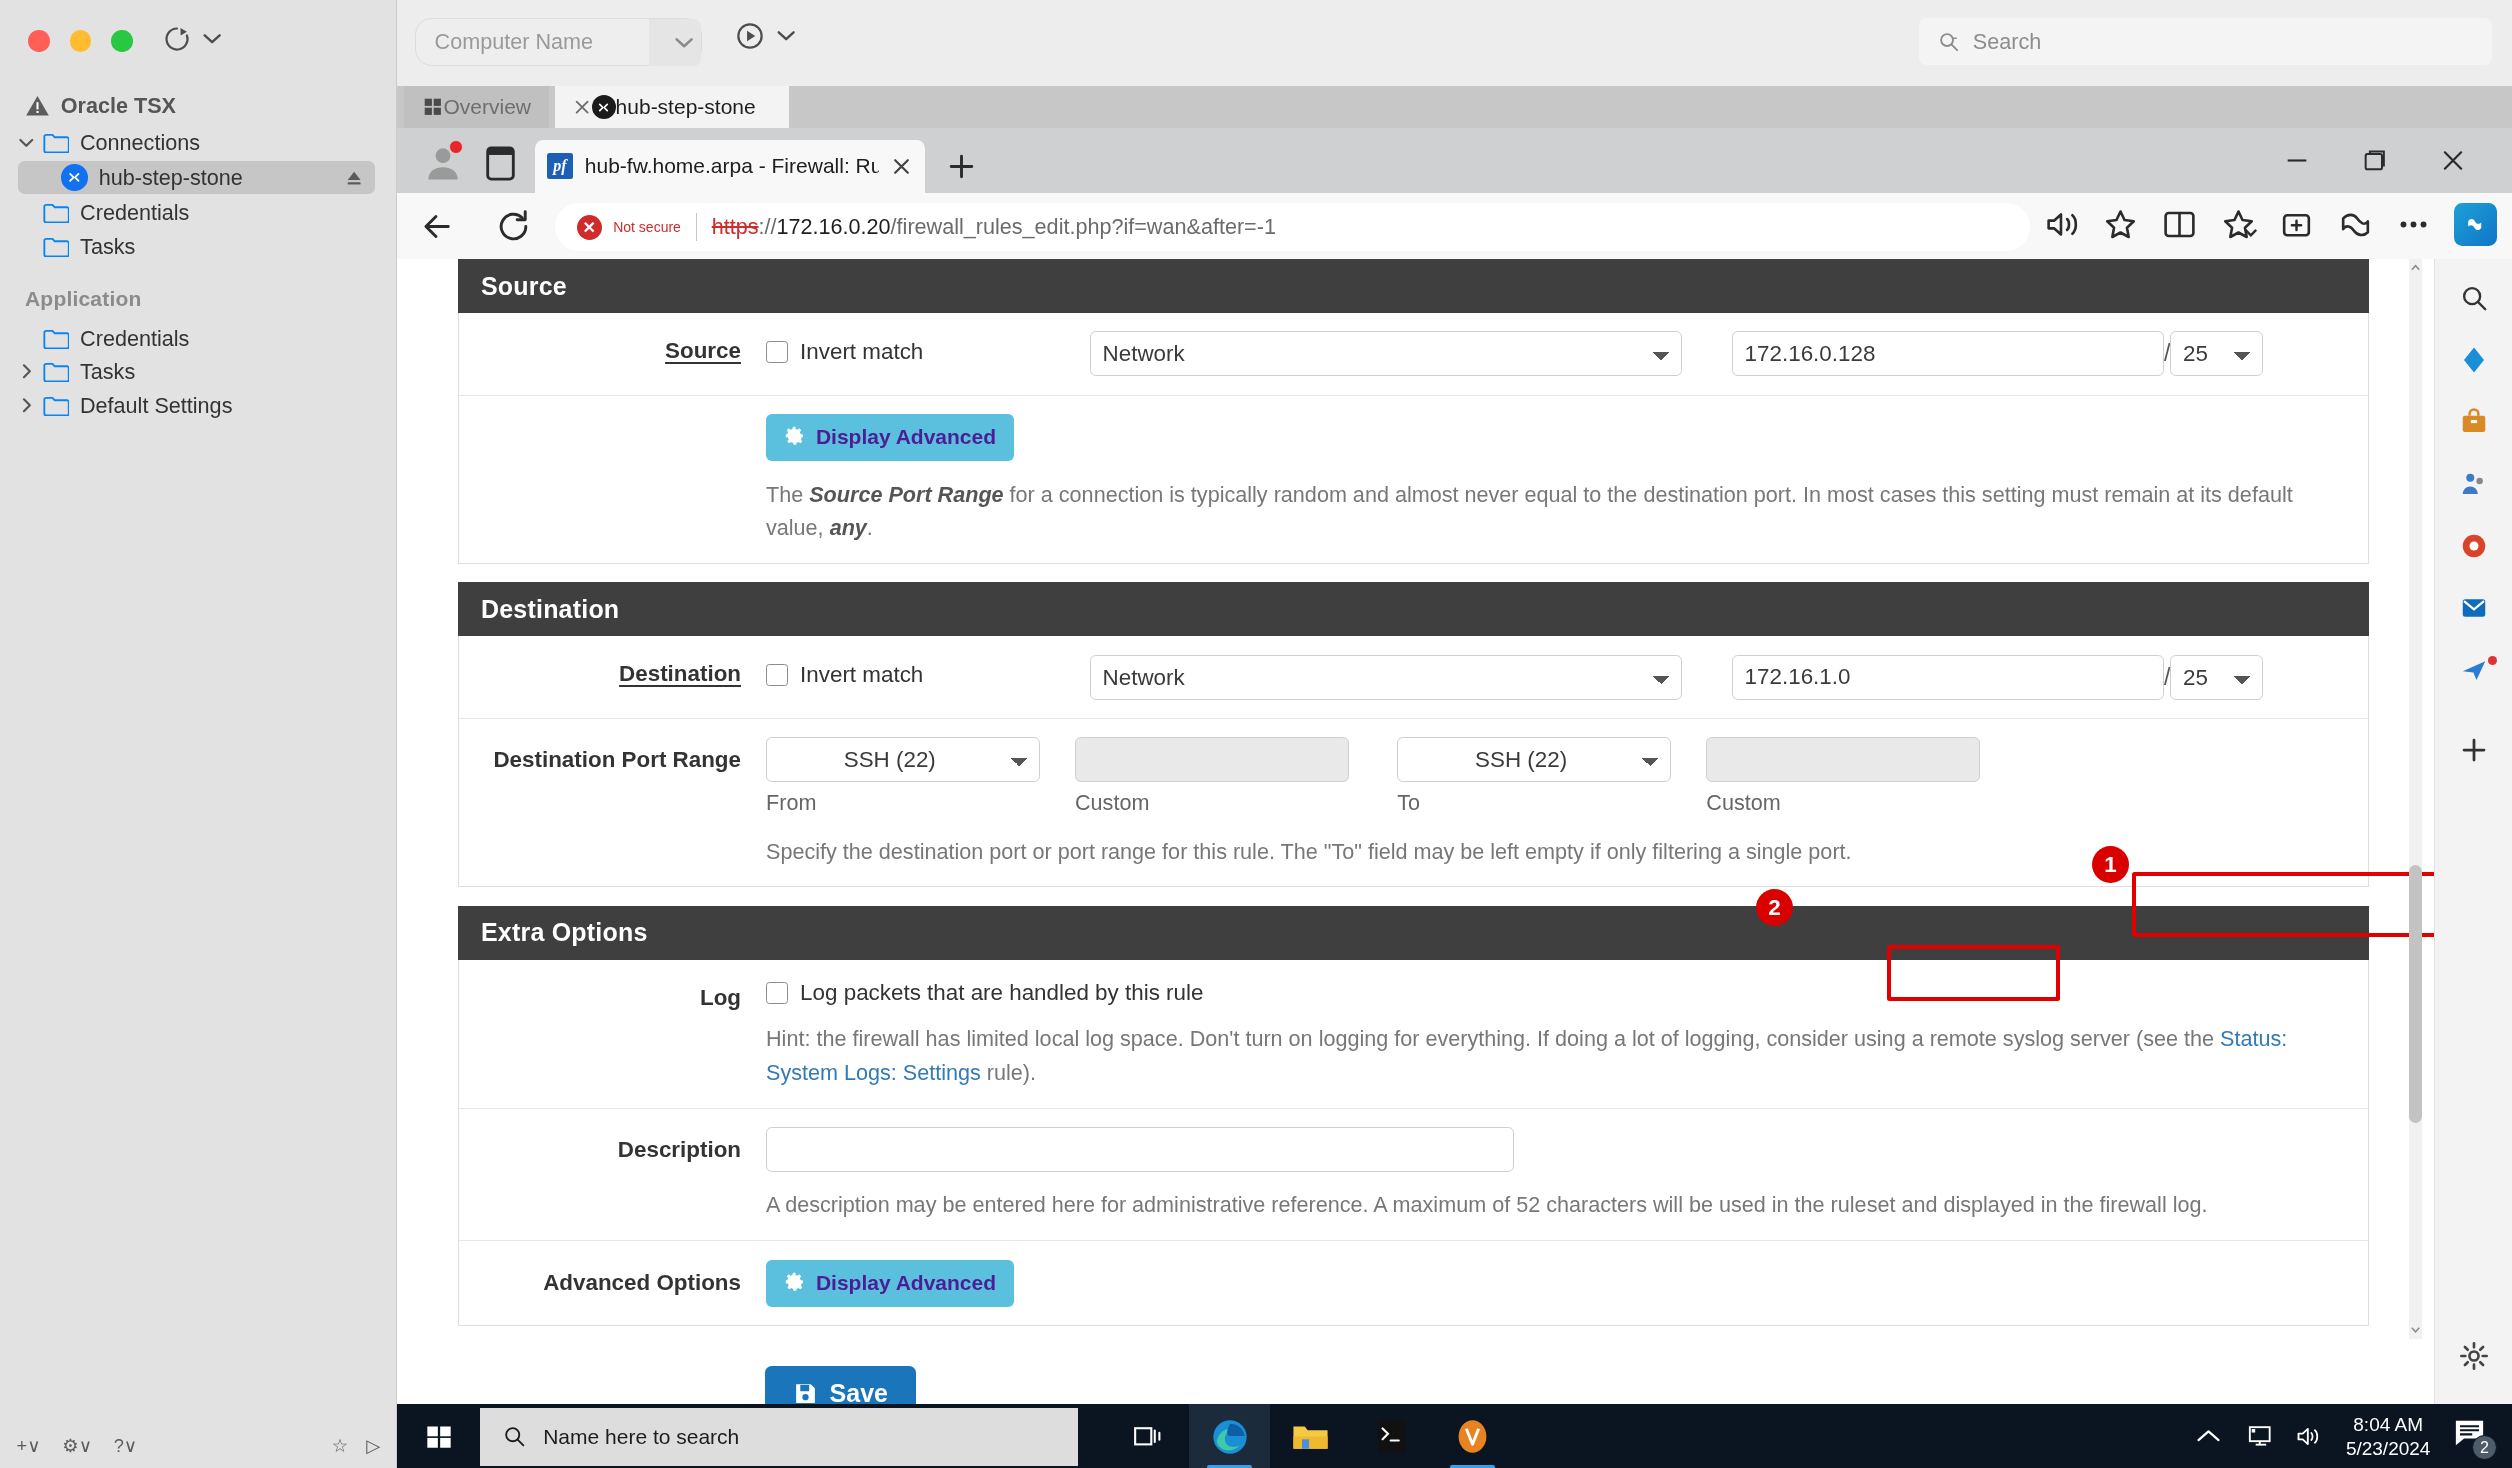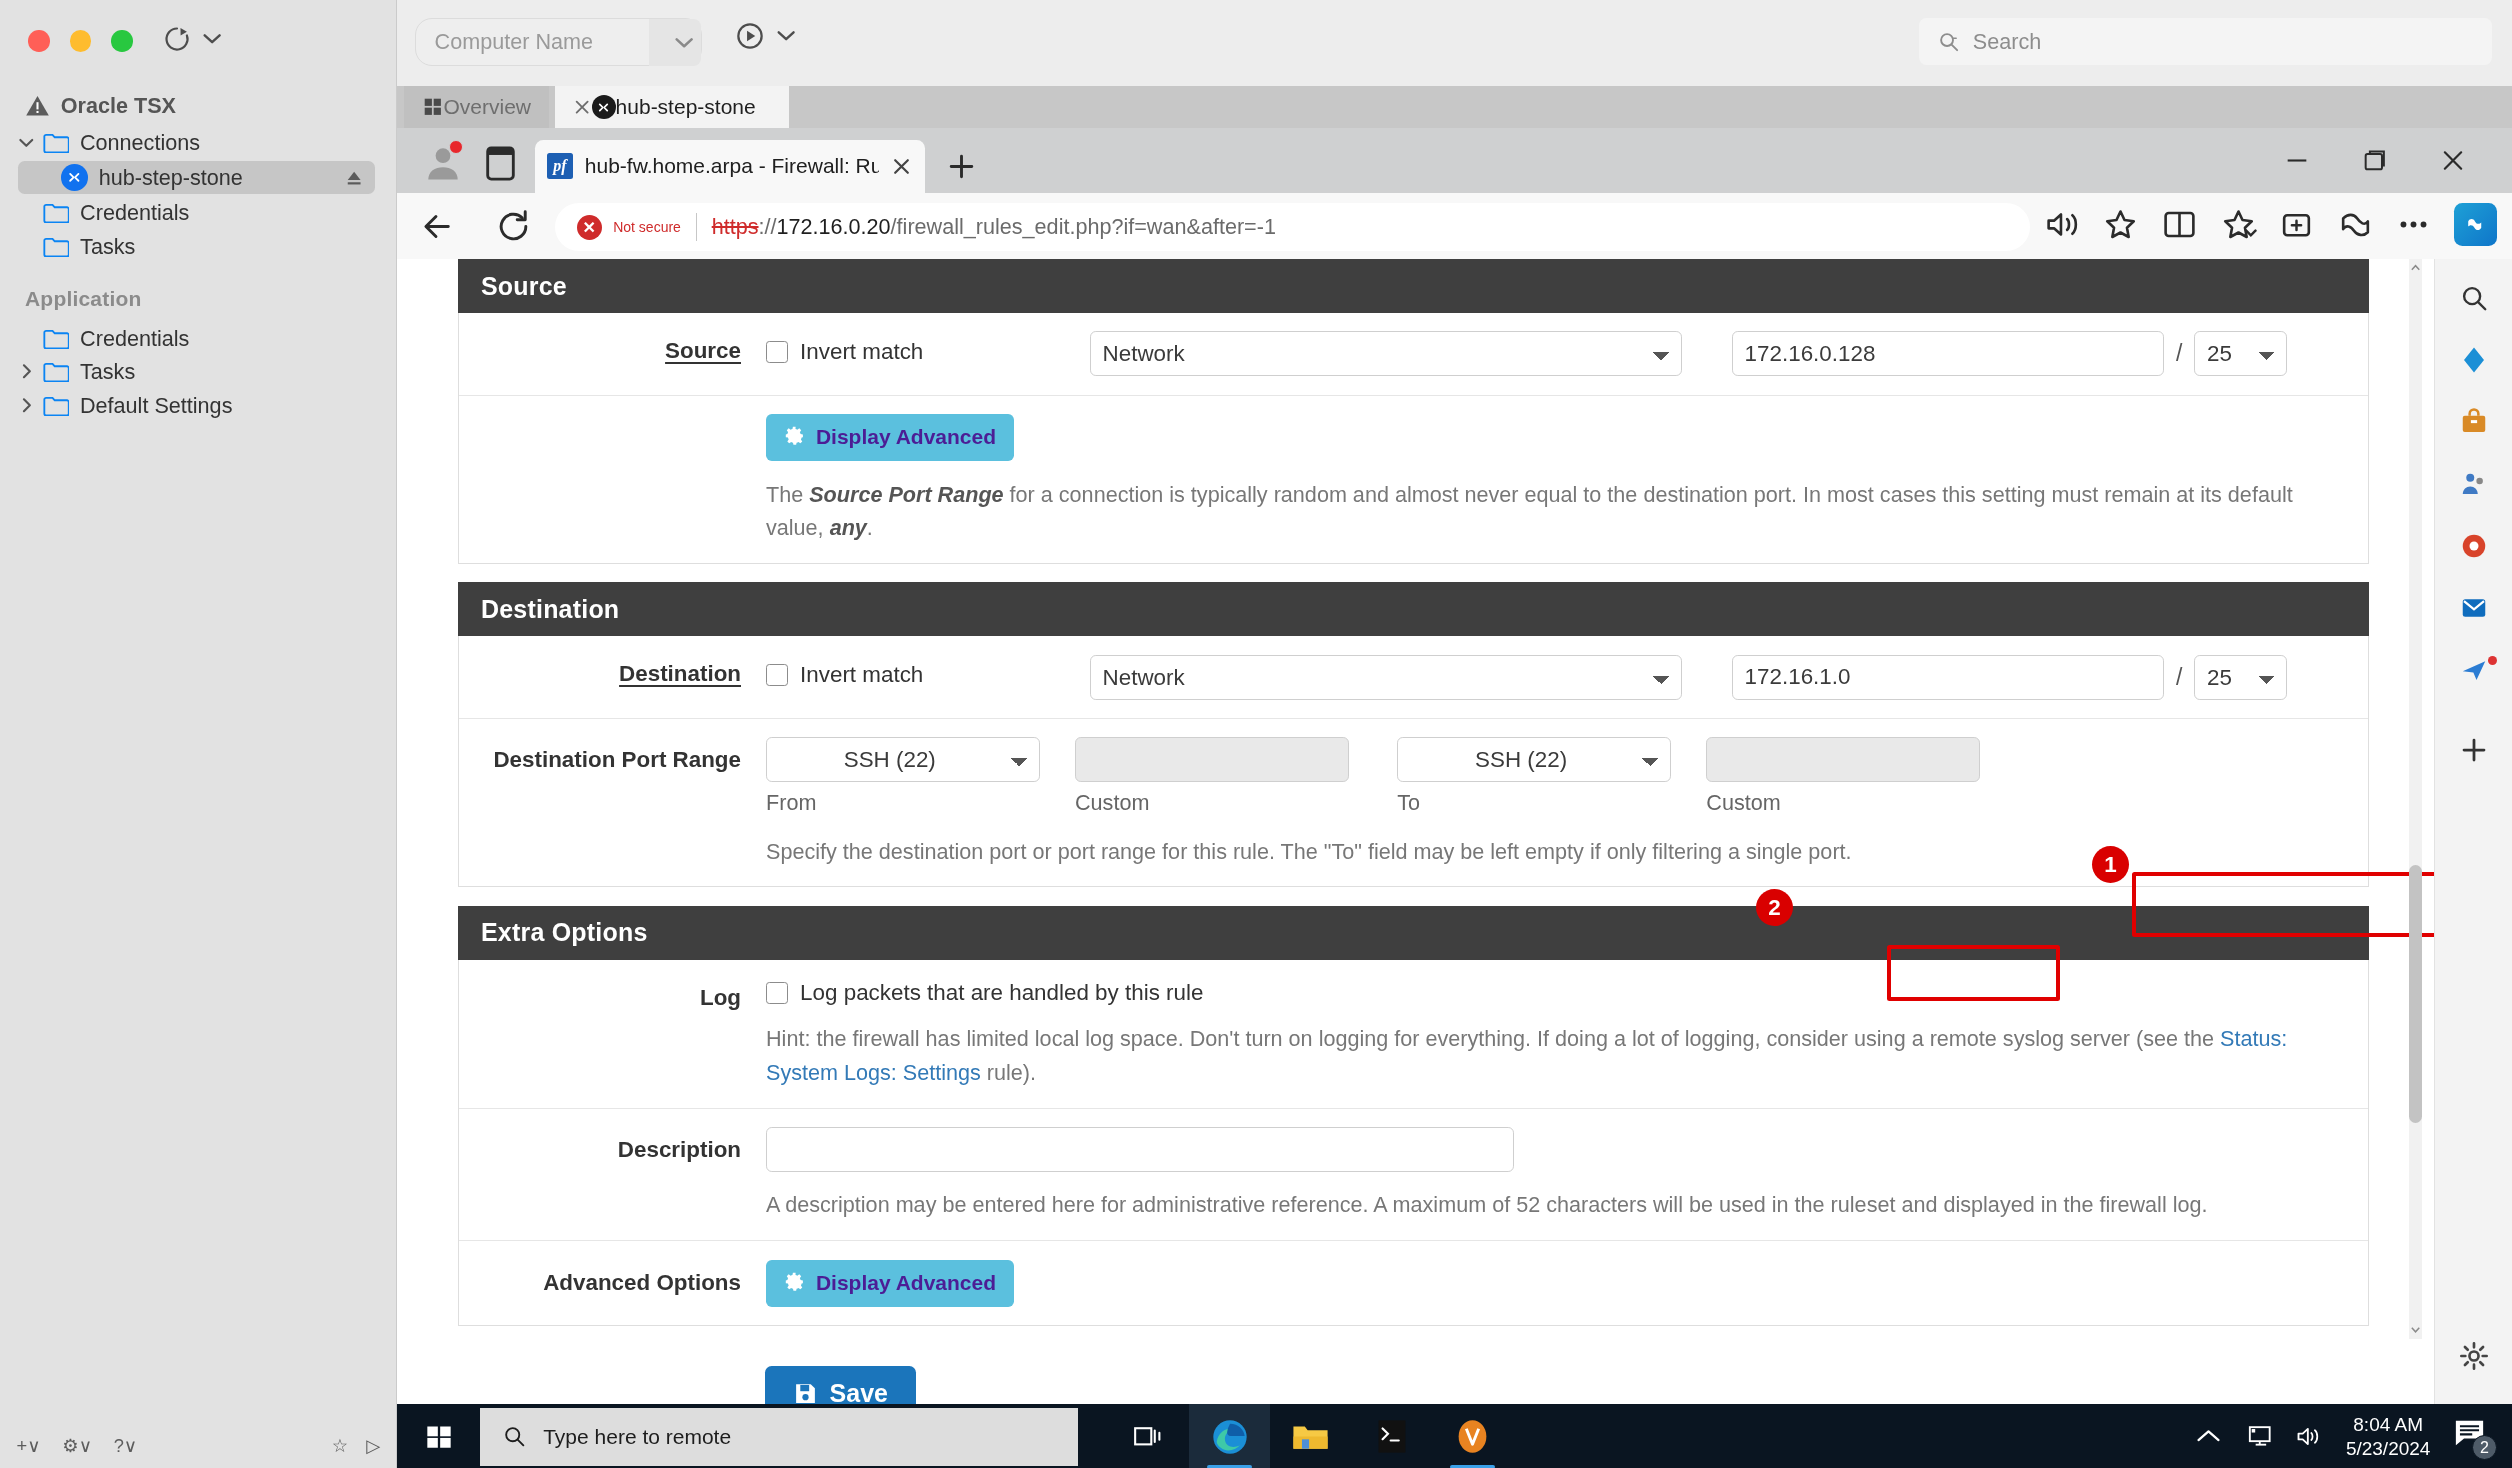--- a/index.html
+++ b/index.html
@@ -210,21 +210,21 @@
       linear-gradient(135deg, #555 50%, transparent 50%);
     background-position: calc(100% - 20px) 20px, calc(100% - 11.6px) 20px;
     background-size: 8.3px 8.3px, 8.3px 8.3px;
     background-repeat: no-repeat;
     padding-right: 38px;
   }
   input.inp::placeholder { color: #9d9d9d; }
   input.inp:disabled { background: #e9e9e9; }
 
   .netsel { width: 592px; }
-  .addr-grp { display: flex; align-items: center; gap: 12px; margin-left: 50px; }
+  .addr-grp { display: flex; align-items: center; gap: 0; margin-left: 50px; }
   .addr-inp { width: 432px; }
   .slash { font-size: 23px; color: #555; }
   .cidr { width: 93px; }
 
   .btn-adv {
     display: inline-flex; align-items: flex-start; gap: 10px;
     background: #5bc0de; color: #4c1d95; border: none; border-radius: 5.8px;
     font-size: 21px; font-family: "Liberation Sans", sans-serif;
     padding: 11.6px 18.3px; font-weight: 600;
   }
@@ -796,21 +796,21 @@
           <rect x="13" y="3" width="9" height="8.4" fill="#fff"></rect>
         <rect x="2" y="12.8" width="9" height="8.4" fill="#fff"></rect>
           <rect x="13" y="12.8" width="9" height="8.4" fill="#fff"></rect>
       </svg>
     </div>
     <div class="tb-search">
       <svg width="25" height="25" viewBox="0 0 24 24">
         <circle cx="10.3" cy="10.3" r="6.3" fill="none" stroke="#1d1d1d" stroke-width="1.8"></circle>
         <path d="M15 15 L20.5 20.5" stroke="#1d1d1d" stroke-width="1.8" stroke-linecap="round"></path>
       </svg>
-      <span>Type here to remote</span>
+      <span>Name here to search</span>
     </div>
     <div class="tb-apps">
       <div class="tb-app">
         <svg width="30" height="26.6" viewBox="0 0 26 22">
           <rect x="1" y="4" width="14" height="14" fill="none" stroke="#fff" stroke-width="1.8"></rect>
           <path d="M18 6 V16 M22 8 V14" stroke="#fff" stroke-width="1.8" stroke-linecap="round"></path>
         </svg>
       </div>
       <div class="tb-app active">
         <svg width="40" height="40" viewBox="0 0 24 24">

